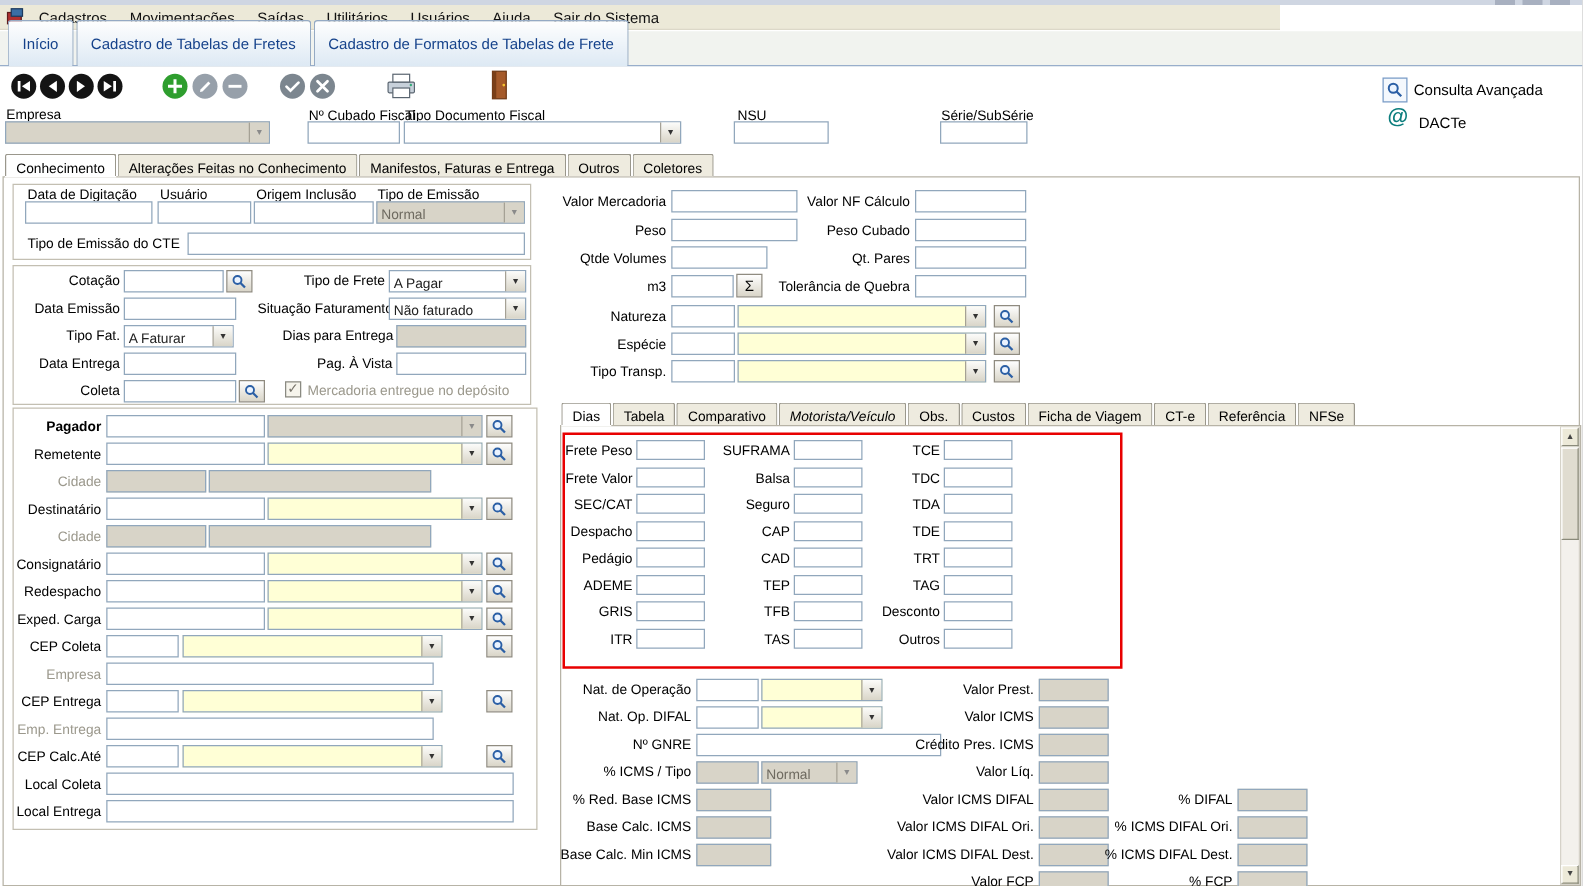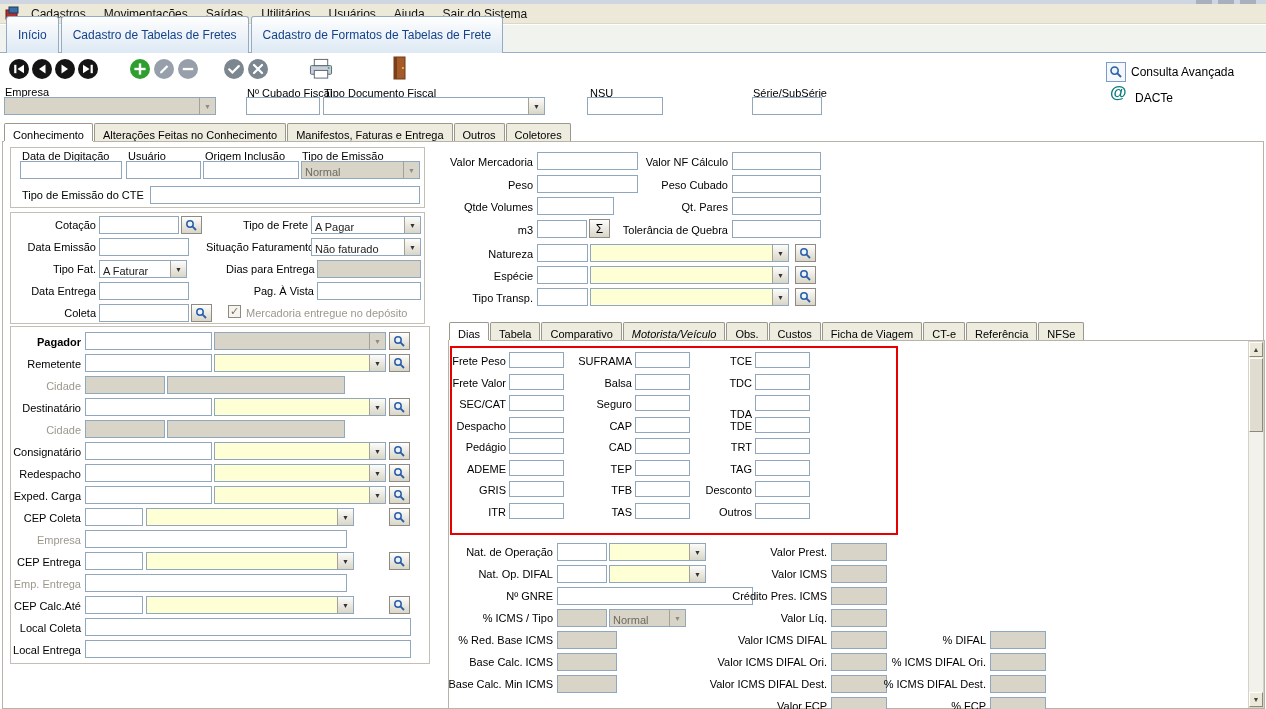--- a/index.html
+++ b/index.html
@@ -1,20 +1,20 @@
 <!DOCTYPE html>
 <html><head>
 <meta charset="utf-8">
 <style>
   *{box-sizing:border-box;margin:0;padding:0}
   body{background:#777;font-family:"Liberation Sans",sans-serif}
   #screen{position:relative;width:1266px;height:709px;background:#fff;overflow:hidden;font-size:11px}
   .titlebar{position:absolute;left:0;top:0;width:1266px;height:4px;background:#cfd6e2}
   .tb-ctl{position:absolute;top:0;height:4px;width:16px;background:#a8b0c0}
-  .menubar{position:absolute;left:0;top:4px;width:1266px;height:20px;background:#ece9d8;border-bottom:1px solid #dcd8c8;display:flex;align-items:center;padding-left:3px}
+  .menubar{position:absolute;left:0;top:4px;width:1024px;height:20px;background:#ece9d8;border-bottom:1px solid #dcd8c8;display:flex;align-items:center;padding-left:3px}
   .menu-item{font-size:12px;padding:2px 9px;color:#111;cursor:default;white-space:nowrap}
   .toptabs{position:absolute;left:0;top:25px;width:1266px;height:28px;background:#f1f3ef;border-bottom:1px solid #98aecb}
   #top-tabs{position:absolute;left:6px;bottom:-1px;display:flex;align-items:flex-end}
   .ttab{display:flex;align-items:center;height:37px;padding:0 11px;margin-right:2px;font-size:12px;color:#15428b;background:linear-gradient(#fefefe,#dde9f4);border:1px solid #95aac4;border-bottom:none;border-radius:3px 3px 0 0;cursor:default;white-space:nowrap}
   .ttab.active{border:2px solid #e80000;border-radius:0;height:24px;padding:0 8px;background:linear-gradient(#fefefe,#e7f0f8)}
   .tab-close{display:inline-flex;align-items:center;justify-content:center;width:14px;height:14px;margin-left:8px;border:1px solid #8fa6c0;background:#eef3f9;color:#b22222;font-size:9px;line-height:1;cursor:pointer}
   .cbtn{position:absolute;width:22px;height:22px;cursor:pointer}
   .lbl{position:absolute;font-size:11px;color:#000;white-space:nowrap;line-height:12px}
   .lbl.r{text-align:right}
   .lbl.gray{color:#9b988c}
@@ -475,21 +475,21 @@
       <div class="lbl r" style="left: 572px; top: 463px; width: 60px; pointer-events: auto;">TEP</div>
       <div class="fld" style="left: 635px; top: 460px; width: 55px; height: 16px; pointer-events: auto;"></div>
       <div class="lbl r" style="left: 572px; top: 484px; width: 60px; pointer-events: auto;">TFB</div>
       <div class="fld" style="left: 635px; top: 481px; width: 55px; height: 16px; pointer-events: auto;"></div>
       <div class="lbl r" style="left: 572px; top: 506px; width: 60px; pointer-events: auto;">TAS</div>
       <div class="fld" style="left: 635px; top: 503px; width: 55px; height: 16px; pointer-events: auto;"></div>
       <div class="lbl r" style="left: 692px; top: 355px; width: 60px; pointer-events: auto;">TCE</div>
       <div class="fld" style="left: 755px; top: 352px; width: 55px; height: 16px; pointer-events: auto;"></div>
       <div class="lbl r" style="left: 692px; top: 377px; width: 60px; pointer-events: auto;">TDC</div>
       <div class="fld" style="left: 755px; top: 374px; width: 55px; height: 16px; pointer-events: auto;"></div>
-      <div class="lbl r" style="left: 692px; top: 398px; width: 60px; pointer-events: auto; margin-top: 10px;">TDA</div>
+      <div class="lbl r" style="left: 692px; top: 398px; width: 60px; pointer-events: auto;">TDA</div>
       <div class="fld" style="left: 755px; top: 395px; width: 55px; height: 16px; pointer-events: auto;"></div>
       <div class="lbl r" style="left: 692px; top: 420px; width: 60px; pointer-events: auto;">TDE</div>
       <div class="fld" style="left: 755px; top: 417px; width: 55px; height: 16px; pointer-events: auto;"></div>
       <div class="lbl r" style="left: 692px; top: 441px; width: 60px; pointer-events: auto;">TRT</div>
       <div class="fld" style="left: 755px; top: 438px; width: 55px; height: 16px; pointer-events: auto;"></div>
       <div class="lbl r" style="left: 692px; top: 463px; width: 60px; pointer-events: auto;">TAG</div>
       <div class="fld" style="left: 755px; top: 460px; width: 55px; height: 16px; pointer-events: auto;"></div>
       <div class="lbl r" style="left: 692px; top: 484px; width: 60px; pointer-events: auto;">Desconto</div>
       <div class="fld" style="left: 755px; top: 481px; width: 55px; height: 16px; pointer-events: auto;"></div>
       <div class="lbl r" style="left: 692px; top: 506px; width: 60px; pointer-events: auto;">Outros</div>

